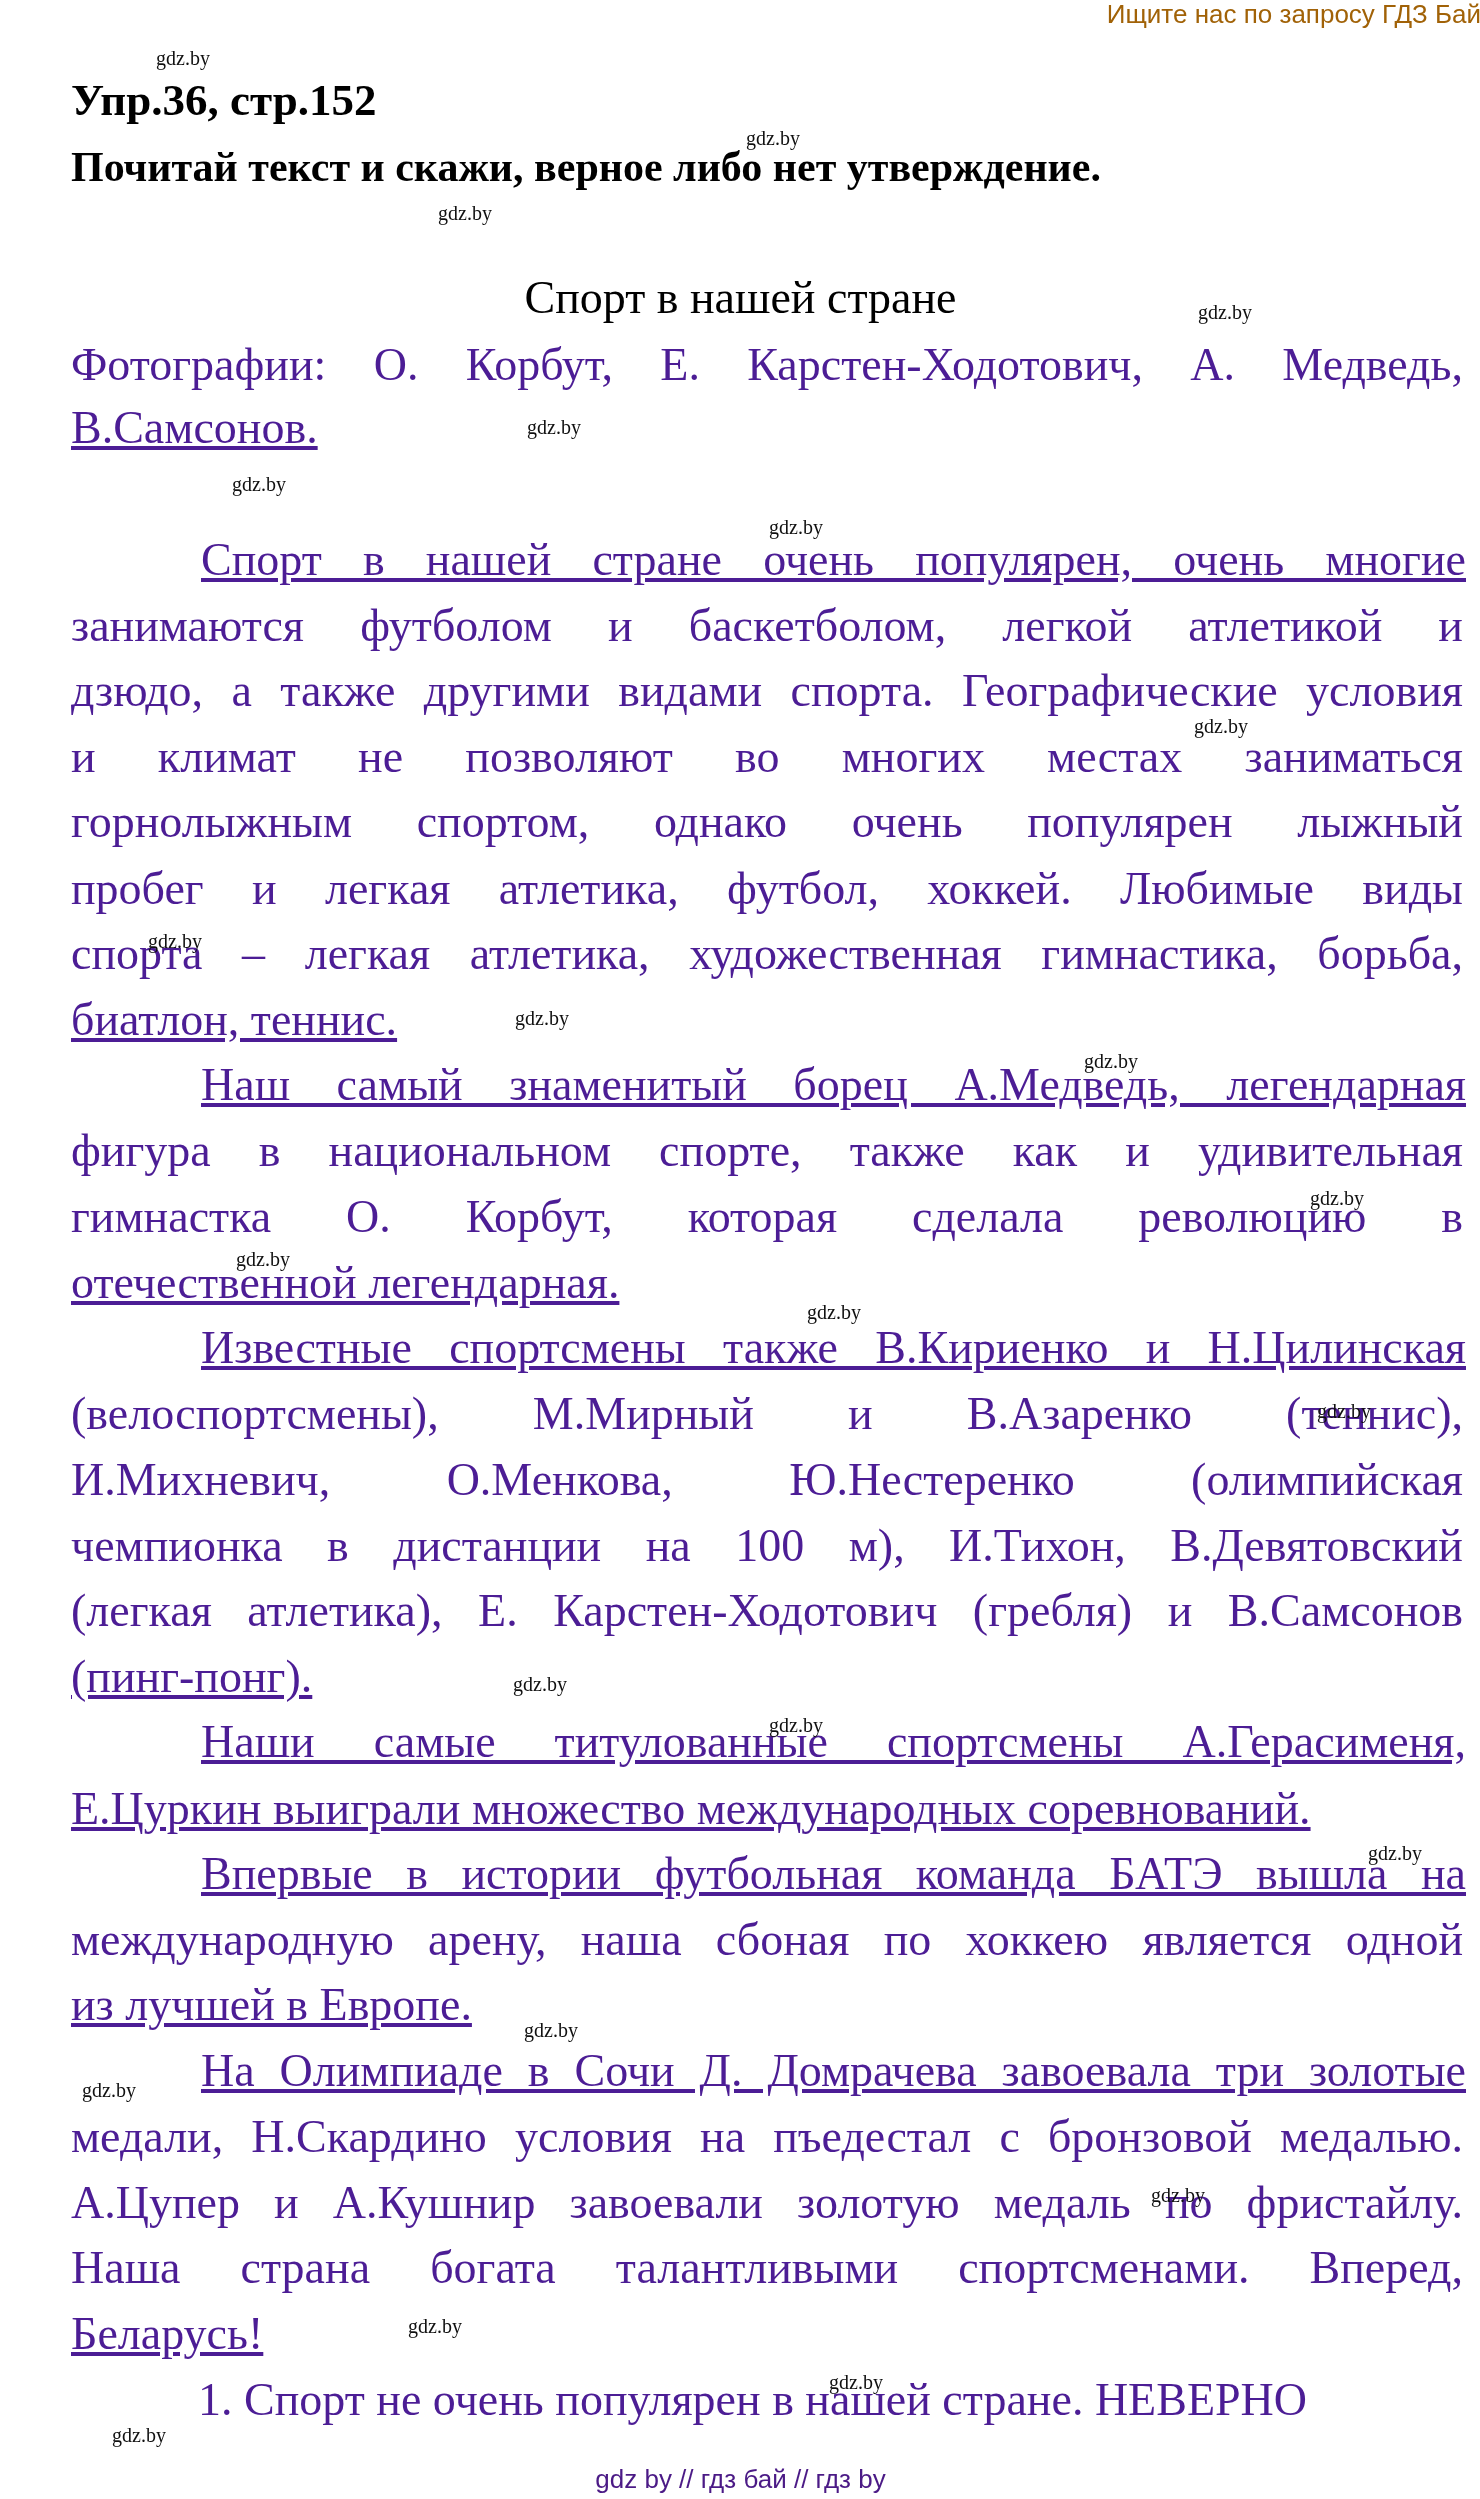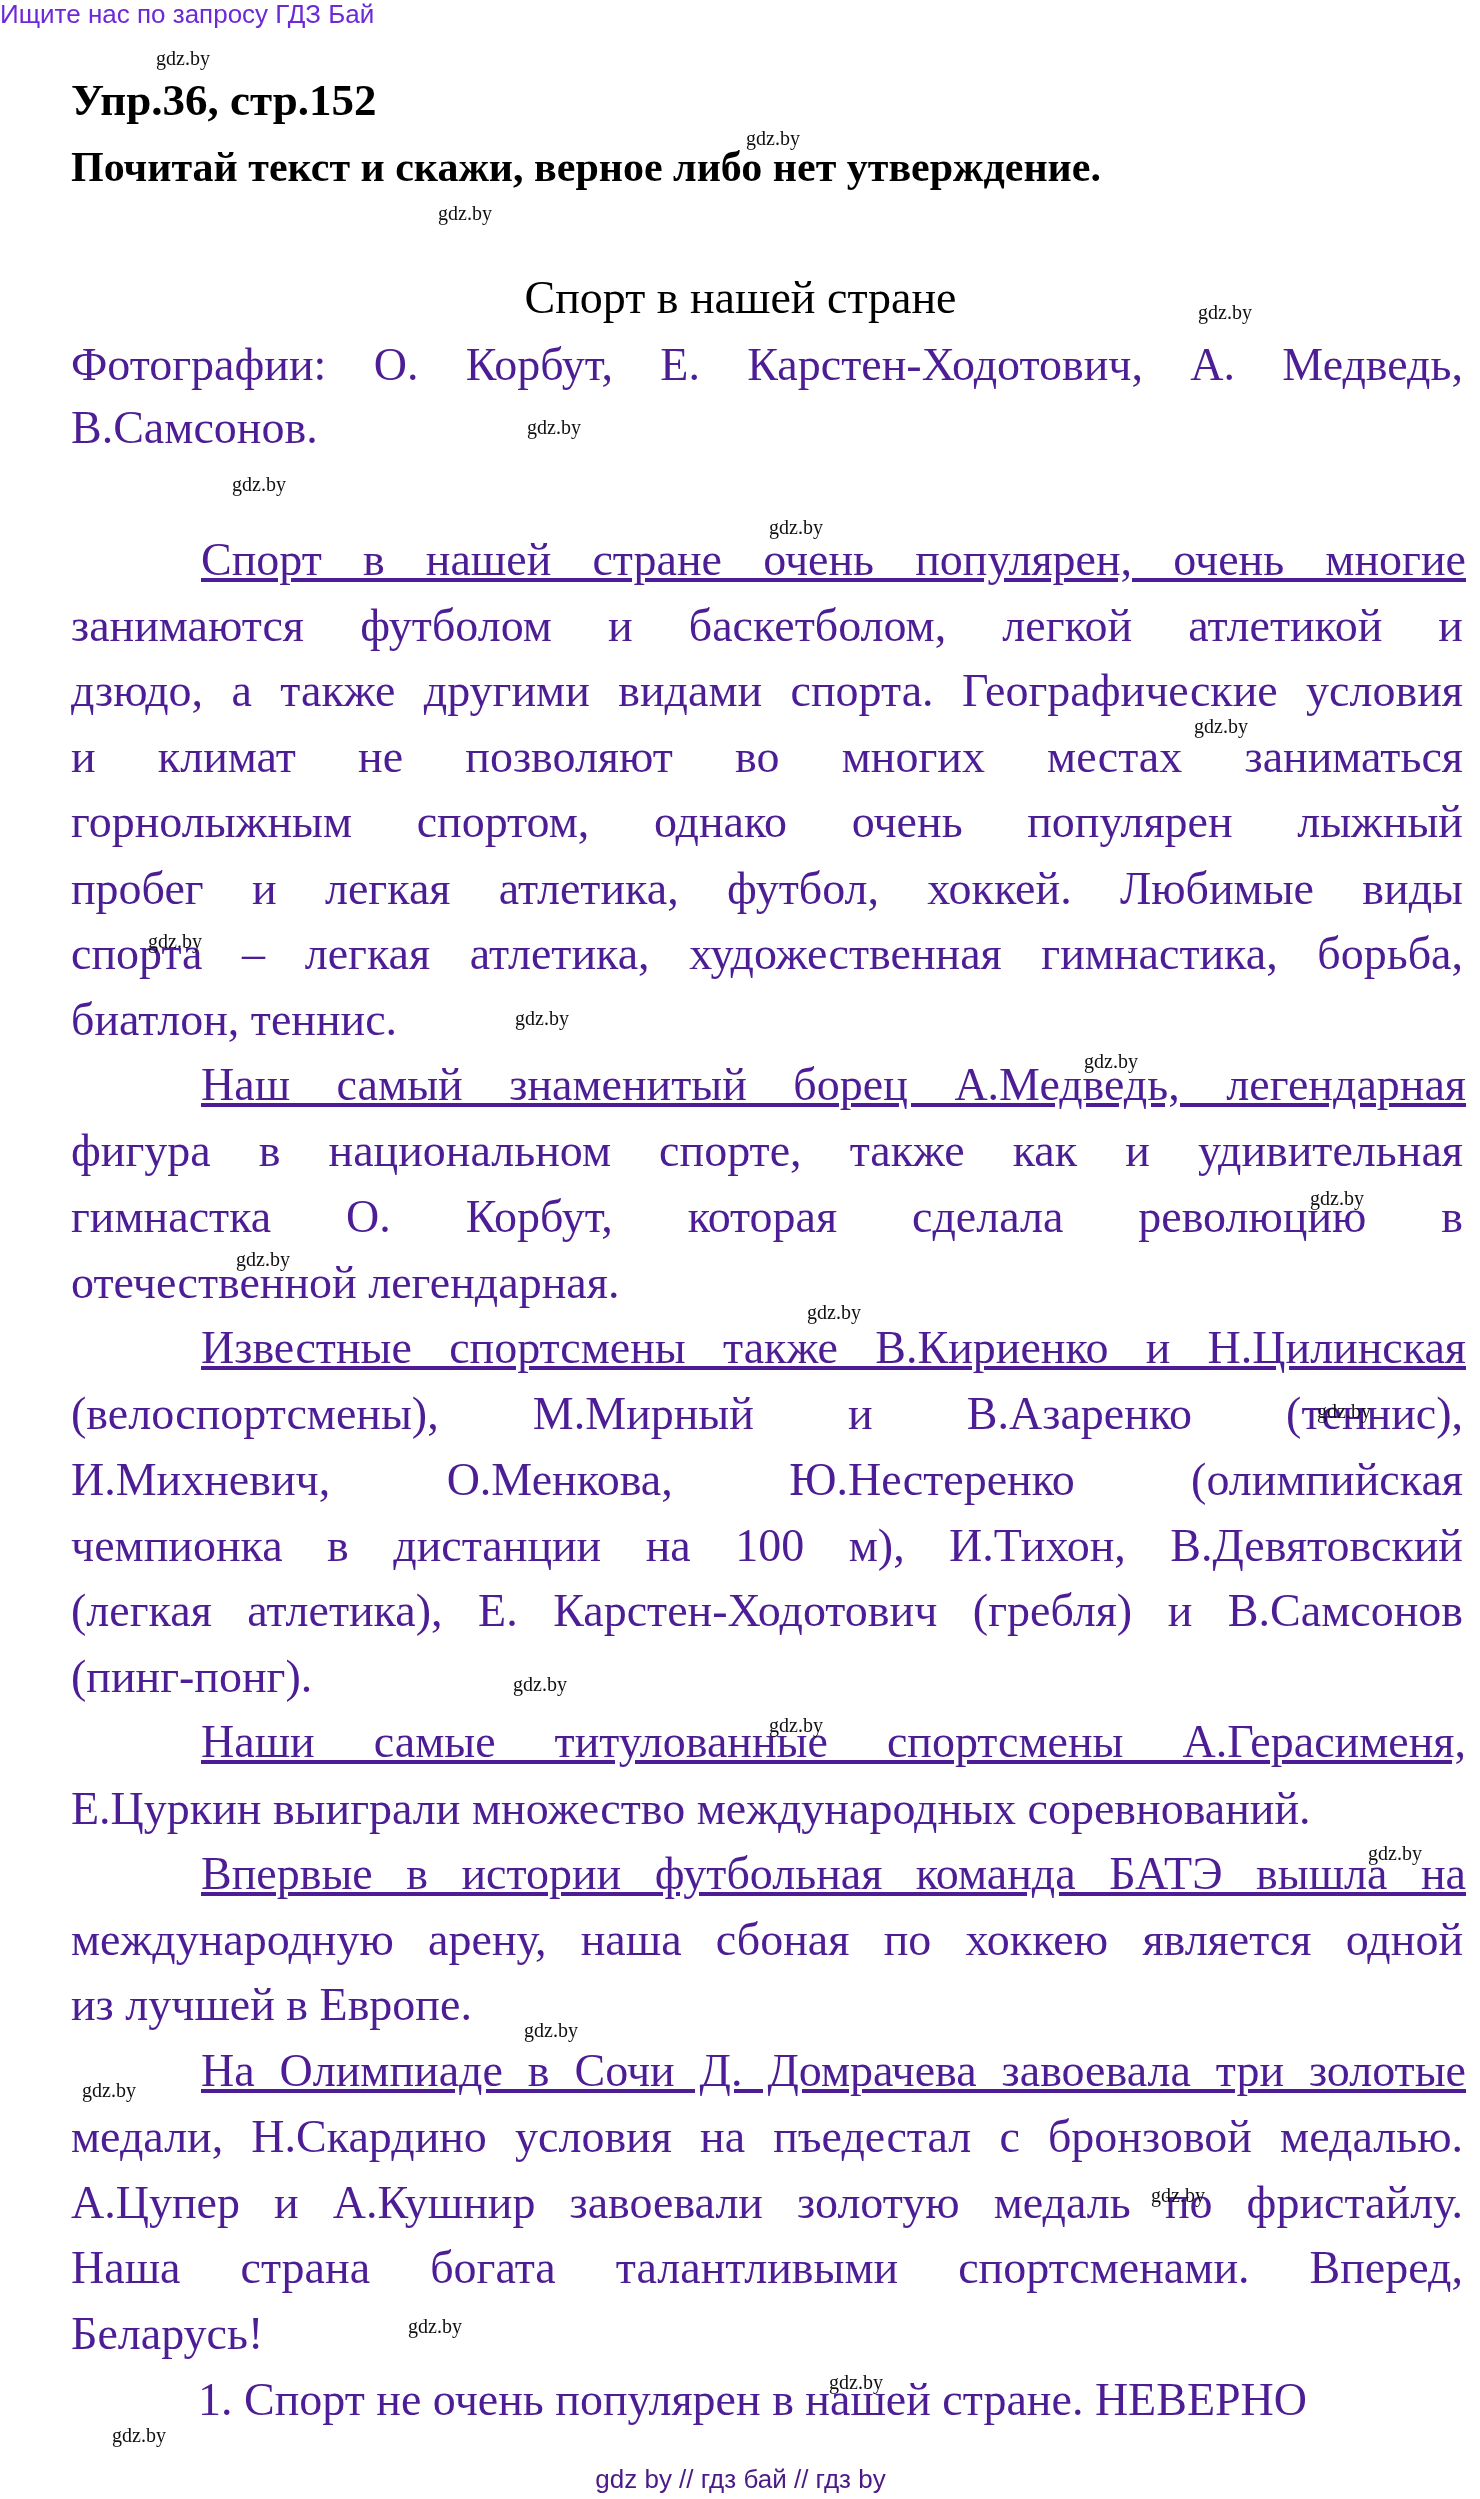--- a/index.html
+++ b/index.html
@@ -1,20 +1,20 @@
 <!DOCTYPE html>
 <html style="font-size:13.7px"><head>
 <meta charset="utf-8">
 <style>
   html, body { margin: 0; padding: 0; background: #ffffff; }
   body { width: 1481px; height: 2500px; position: relative; overflow: hidden; }
   .banner {
     position: absolute; left: 0; top: 0; width: 1481px; height: 29px;
-    text-align: left; font-family: "Liberation Sans", sans-serif;
-    font-size: 26px; line-height: 29px; color: #6d28d9;
+    text-align: right; font-family: "Liberation Sans", sans-serif;
+    font-size: 26px; line-height: 29px; color: #a16207;
   }
   .footer {
     position: absolute; left: 0; top: 2462px; width: 1481px; height: 34px;
     text-align: center; font-family: "Liberation Sans", sans-serif;
     font-size: 26px; line-height: 34px; color: #4b1a86;
   }
   .wm {
     position: absolute; font-family: Liberation Serif, serif;
     font-size: 20px; line-height: 26px; color: #111; white-space: nowrap;
   }
@@ -28,21 +28,21 @@
   }
   .heading {
     position: absolute; left: 0; width: 1481px; top: 271px; text-align: center;
     font-family: "Liberation Serif", serif; font-size: 46px; line-height: 53px; color: #000;
   }
   .ln {
     position: absolute; left: 71px; width: 1392px;
     font-family: "Liberation Serif", serif; font-size: 46px; line-height: 53px; color: #4c1d95;
     text-align: justify; text-align-last: justify; white-space: nowrap;
   }
-  .ln.last { text-align-last: left; }
+  .ln.last { text-align-last: left; text-decoration: underline; }
   .ln.indent { left: 201px; width: 1265px; text-decoration: underline; }
   .ln.ans { left: 198px; width: 1203px; text-align-last: left; }
 </style>
 </head>
 <body>
 
 <div class="banner">Ищите нас по запросу ГДЗ Бай</div>
 
 <div class="title">Упр.36, стр.152</div>
 <div class="subtitle">Почитай текст и скажи, верное либо нет утверждение.</div>

